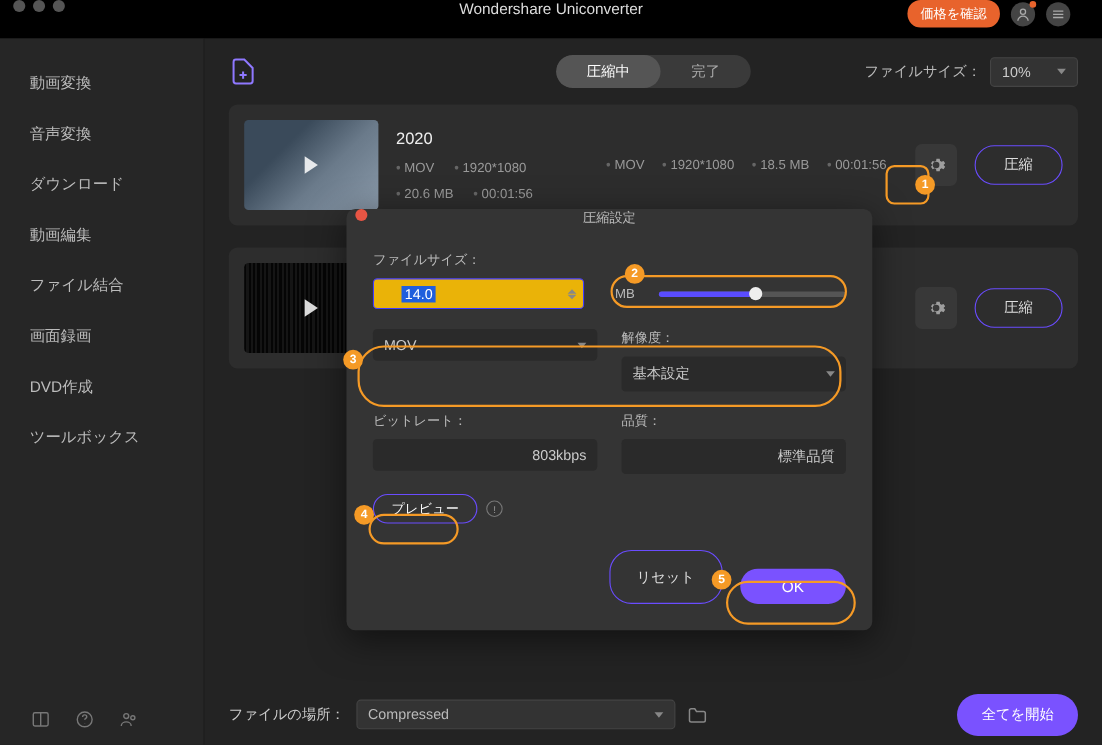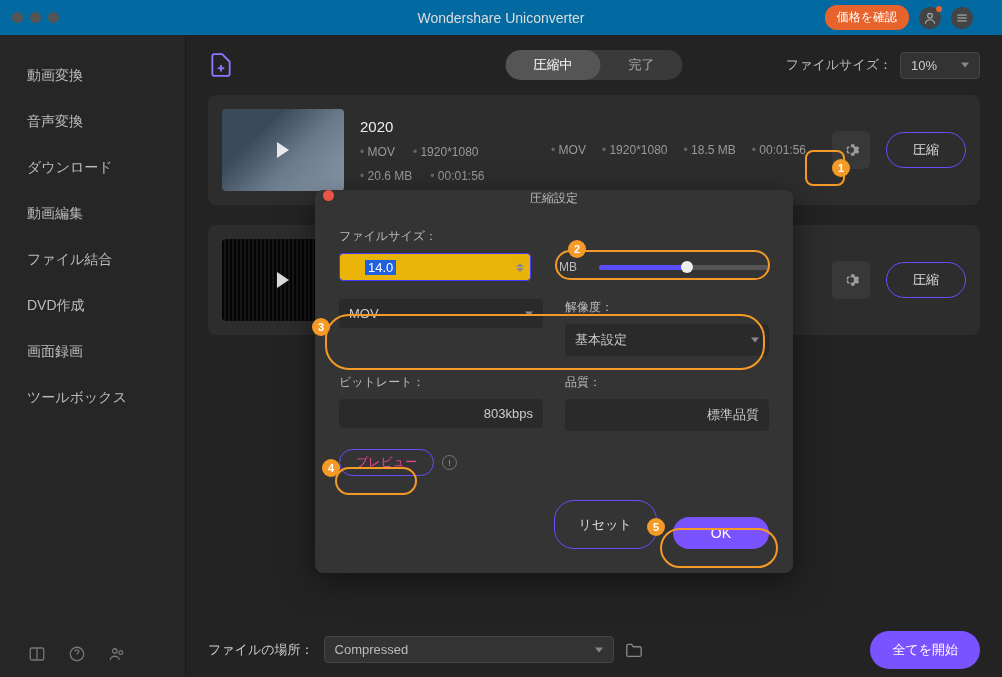--- a/index.html
+++ b/index.html
@@ -1,19 +1,19 @@
 <!DOCTYPE html>
 <html><head>
 <meta charset="utf-8">
 <style>
   * { box-sizing: border-box; margin: 0; padding: 0; font-family: -apple-system, "Hiragino Sans", sans-serif; }
   body { width: 1002px; height: 677px; background: #232323; color: #ccc; font-size: 13px; overflow: hidden; position: relative; }
 
   
-  .titlebar { height: 35px; display: flex; align-items: center; position: relative; background: #0369a1; }
+  .titlebar { height: 35px; display: flex; align-items: flex-start; position: relative; background: #000000; }
   .traffic { display: flex; gap: 7px; margin-left: 12px; }
   .dot { width: 11px; height: 11px; border-radius: 50%; background: #555; }
   .title { position: absolute; left: 50%; transform: translateX(-50%); font-size: 14px; color: #ddd; font-weight: 500; }
   .tbar-right { position: absolute; right: 29px; display: flex; align-items: center; gap: 10px; }
   .pricebtn { background: #e8632c; color: #fff; padding: 4px 12px; border-radius: 12px; font-size: 12px; border: none; }
   .icircle { width: 22px; height: 22px; border-radius: 50%; background: #444; display: flex; align-items: center; justify-content: center; color: #aaa; position: relative; }
   .notdot { position: absolute; top: -1px; right: -1px; width: 6px; height: 6px; border-radius: 50%; background: #e8632c; }
 
   
   .sidebar { position: absolute; left: 0; top: 35px; width: 186px; height: calc(100% - 35px); background: #262626; border-right: 1px solid #1a1a1a; }
@@ -75,21 +75,21 @@
   .sparrow.up { border-bottom: 4px solid #888; }
   .sparrow.dn { border-top: 4px solid #888; }
   .unit { font-size: 12px; color: #bbb; margin-left: 6px; align-self: center; }
   .sliderwrap { flex: 1; display: flex; align-items: center; }
   .slider { position: relative; height: 5px; background: #555; border-radius: 3px; width: 100%; }
   .slider-fill { position: absolute; left: 0; top: 0; height: 100%; background: #5a4cff; border-radius: 3px; }
   .slider-thumb { position: absolute; top: 50%; transform: translate(-50%,-50%); width: 12px; height: 12px; background: #eee; border-radius: 50%; }
   .dsel { background: #2a2a2a; border: none; border-radius: 4px; padding: 7px 10px; color: #ccc; font-size: 13px; position: relative; }
   .dsel::after { content: ""; position: absolute; right: 10px; top: 50%; width: 0; height: 0; border-left: 4px solid transparent; border-right: 4px solid transparent; border-top: 5px solid #888; transform: translateY(-50%); }
   .dread { background: #2a2a2a; border-radius: 4px; padding: 7px 10px; color: #ccc; font-size: 13px; text-align: right; }
-  .previewbtn { border: 1.5px solid #6a4cff; background: transparent; color: #ec4899; padding: 4px 16px; border-radius: 14px; font-size: 12px; }
+  .previewbtn { border: 1.5px solid #6a4cff; background: transparent; color: #ffffff; padding: 4px 16px; border-radius: 14px; font-size: 12px; }
   .info-icon { width: 15px; height: 15px; border: 1px solid #777; border-radius: 50%; display: inline-flex; align-items: center; justify-content: center; font-size: 9px; color: #999; margin-left: 8px; }
   .dlg-foot { display: flex; justify-content: flex-end; gap: 16px; padding: 24px 24px 0 24px; }
   .resetbtn { border: 1.5px solid #6a4cff; background: transparent; color: #ddd; padding: 8px 24px; border-radius: 20px; font-size: 13px; }
   .okbtn { background: #7a52ff; border: none; color: #fff; padding: 8px 38px; border-radius: 20px; font-size: 14px; margin-top: 17px; }
 
   
   .ring { position: absolute; border: 2px solid #f59a26; border-radius: 20px; pointer-events: none; z-index: 30; }
   .badge { position: absolute; width: 18px; height: 18px; border-radius: 50%; background: #f59a26; color: #fff; font-size: 11px; display: flex; align-items: center; justify-content: center; z-index: 31; font-weight: 600; }
 </style>
 </head>
@@ -121,22 +121,22 @@
   </div>
 </div>
 
 <div class="sidebar">
   <div class="navlist">
     <div class="navitem">動画変換</div>
     <div class="navitem">音声変換</div>
     <div class="navitem">ダウンロード</div>
     <div class="navitem">動画編集</div>
     <div class="navitem">ファイル結合</div>
+    <div class="navitem">画面録画</div>
     <div class="navitem">DVD作成</div>
-    <div class="navitem">画面録画</div>
     <div class="navitem">ツールボックス</div>
   </div>
   <div class="bottom-icons">
     <div class="bicon">
         <svg width="18" height="18" viewBox="0 0 24 24" fill="none" stroke="currentColor" stroke-width="1.7">
           <rect x="3" y="4" width="18" height="16" rx="2"></rect>
           <line x1="12" y1="4" x2="12" y2="20"></line>
         </svg>
       </div>
     <div class="bicon">

